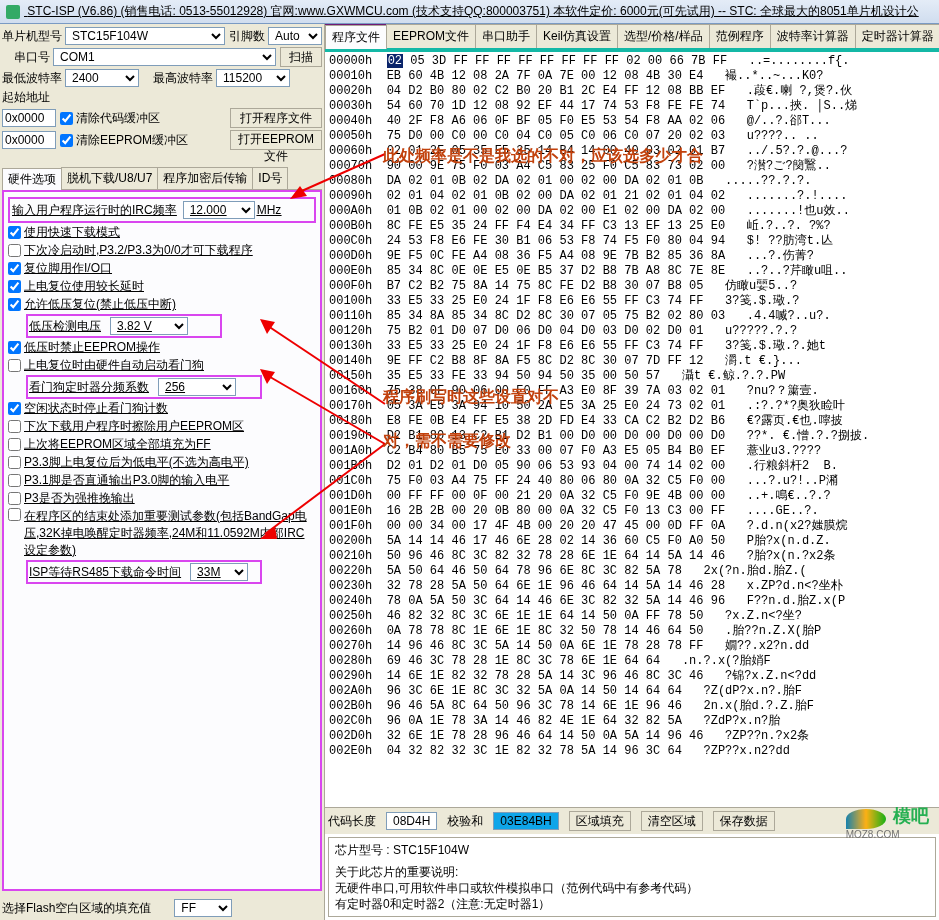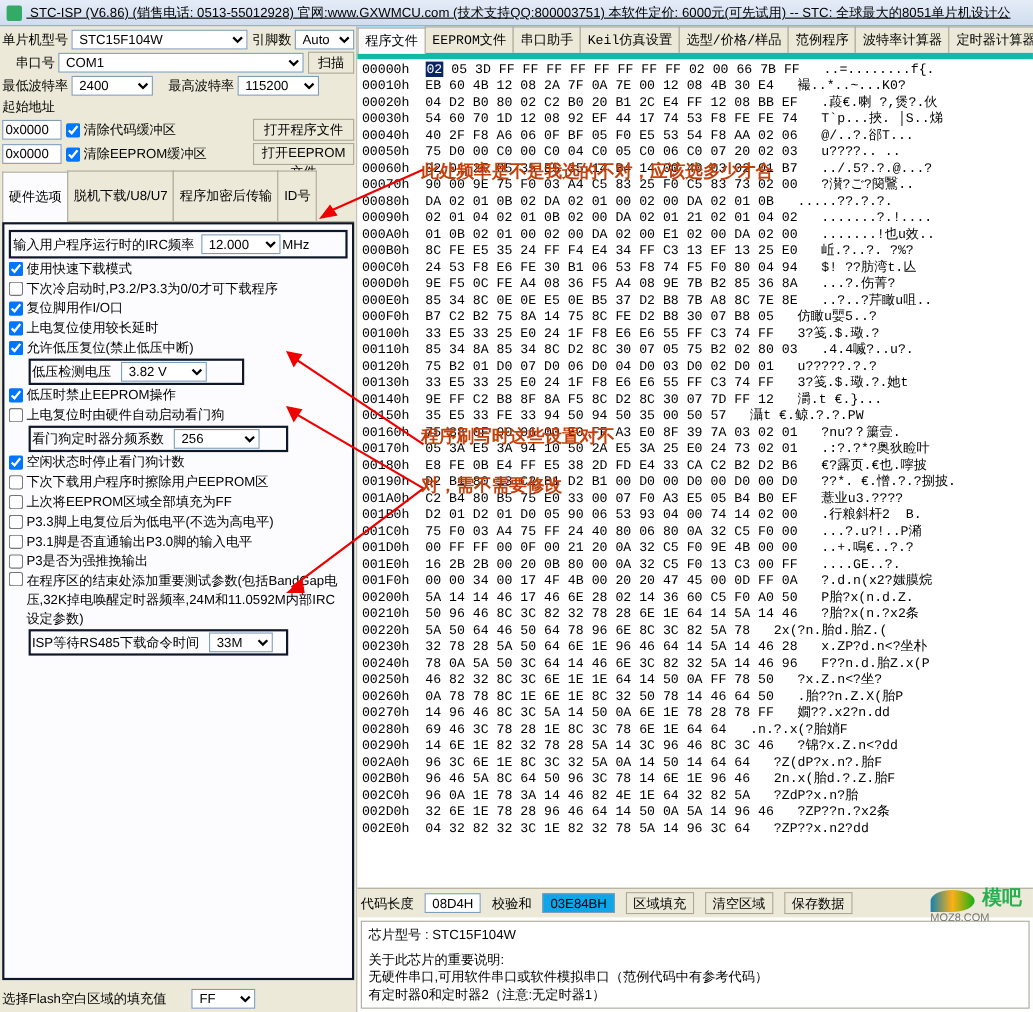--- a/index.html
+++ b/index.html
@@ -5,36 +5,36 @@
   html,body{margin:0;padding:0;font-family:"Microsoft YaHei","SimSun",Arial,sans-serif;font-size:12px;background:#ece9d8;color:#000;}
   .titlebar{background:linear-gradient(#e4ecf7,#d0ddef);border-bottom:1px solid #7a9ac3;padding:3px 6px;font-size:12px;white-space:nowrap;overflow:hidden;text-decoration:underline;}
   .titlebar .icon{width:14px;height:14px;background:#3a6;display:inline-block;vertical-align:middle;margin-right:4px;border-radius:2px;}
   .main{display:flex;height:calc(920px - 24px);}
   .left{width:320px;border-right:1px solid #aca899;padding:2px;background:#ece9d8;position:relative;display:flex;flex-direction:column;}
   .right{flex:1;min-width:0;background:#fff;display:flex;flex-direction:column;position:relative;}
   .row{display:flex;align-items:center;margin:1px 0;}
   .lbl{white-space:nowrap;margin-right:3px;}
   select,input[type=text]{font-family:inherit;font-size:12px;background:#fff;border:1px solid #7f9db9;height:18px;box-sizing:border-box;padding:0 2px;}
   .btn{font-family:inherit;font-size:12px;background:#ece9d8;border:1px solid #aca899;height:20px;padding:0 6px;cursor:pointer;}
-  .tabs{display:flex;border-bottom:6px solid #14b8a6;background:#7dd3fc;font-size:12px;font-family:Liberation Mono, monospace;}
+  .tabs{display:flex;border-bottom:4px solid #14b8a6;background:#701a75;font-size:12px;}
   .tab{padding:3px 6px;border:1px solid #aca899;border-bottom:none;margin-right:-1px;background:#ece9d8;cursor:pointer;white-space:nowrap;}
   .tab.active{background:#fcfcfe;position:relative;top:1px;}
   .hexarea{flex:1;overflow:auto;font-family:"Courier New",monospace;font-size:12px;line-height:15px;white-space:pre;padding:2px 4px;background:#fff;}
   .hexarea .addr{color:#000;text-align:center;}
   .hexarea .data{color:#000;}
   .hexarea .ascii{color:#000;}
   .hexarea .sel{background:#0a246a;color:#fff;padding:0 1px;}
   .hw-tabs{display:flex;border-bottom:1px solid #aca899;margin-top:4px;}
-  .hw-tab{padding:14px 5px;border:1px solid #aca899;border-bottom:none;margin-right:-1px;background:#ece9d8;cursor:pointer;font-size:12px;white-space:nowrap;}
+  .hw-tab{padding:2px 5px;border:1px solid #aca899;border-bottom:none;margin-right:-1px;background:#ece9d8;cursor:pointer;font-size:12px;white-space:nowrap;margin-top:12px;}
   .hw-tab.active{background:#fcfcfe;position:relative;top:1px;}
   .hw-panel{border:1px solid #aca899;border-top:none;background:#fcfcfe;padding:3px;flex:1;overflow:auto;}
   .cb-row{display:flex;align-items:center;margin:1px 0;font-size:12px;}
   .cb-row input[type=checkbox]{margin:0 3px 0 0;}
   .sub{margin-left:18px;}
-  .redbox{border:2px solid #0f172a;}
+  .redbox{border:2px solid #d946ef;text-decoration:underline;}
   .annot{position:absolute;color:#c2410c;font-weight:bold;font-size:16px;pointer-events:none;z-index:50;font-family:"SimSun","Microsoft YaHei";}
   .arrow-svg{position:absolute;pointer-events:none;z-index:40;}
   .bottombar{background:#ece9d8;border-top:1px solid #aca899;padding:3px;display:flex;align-items:center;gap:10px;}
   .statusbox{border:1px solid #aca899;background:#fff;font-size:12px;padding:4px 6px;line-height:16px;}
   .watermark{position:absolute;right:10px;bottom:80px;opacity:.9;font-size:12px;color:#1a4;z-index:30;}
   .watermark .logo{display:inline-block;width:40px;height:20px;background:linear-gradient(90deg,#07a,#fa0,#0a0);border-radius:50% 50% 50% 0;margin-right:4px;vertical-align:middle;}
 </style>
 </head>
 <body>
 

